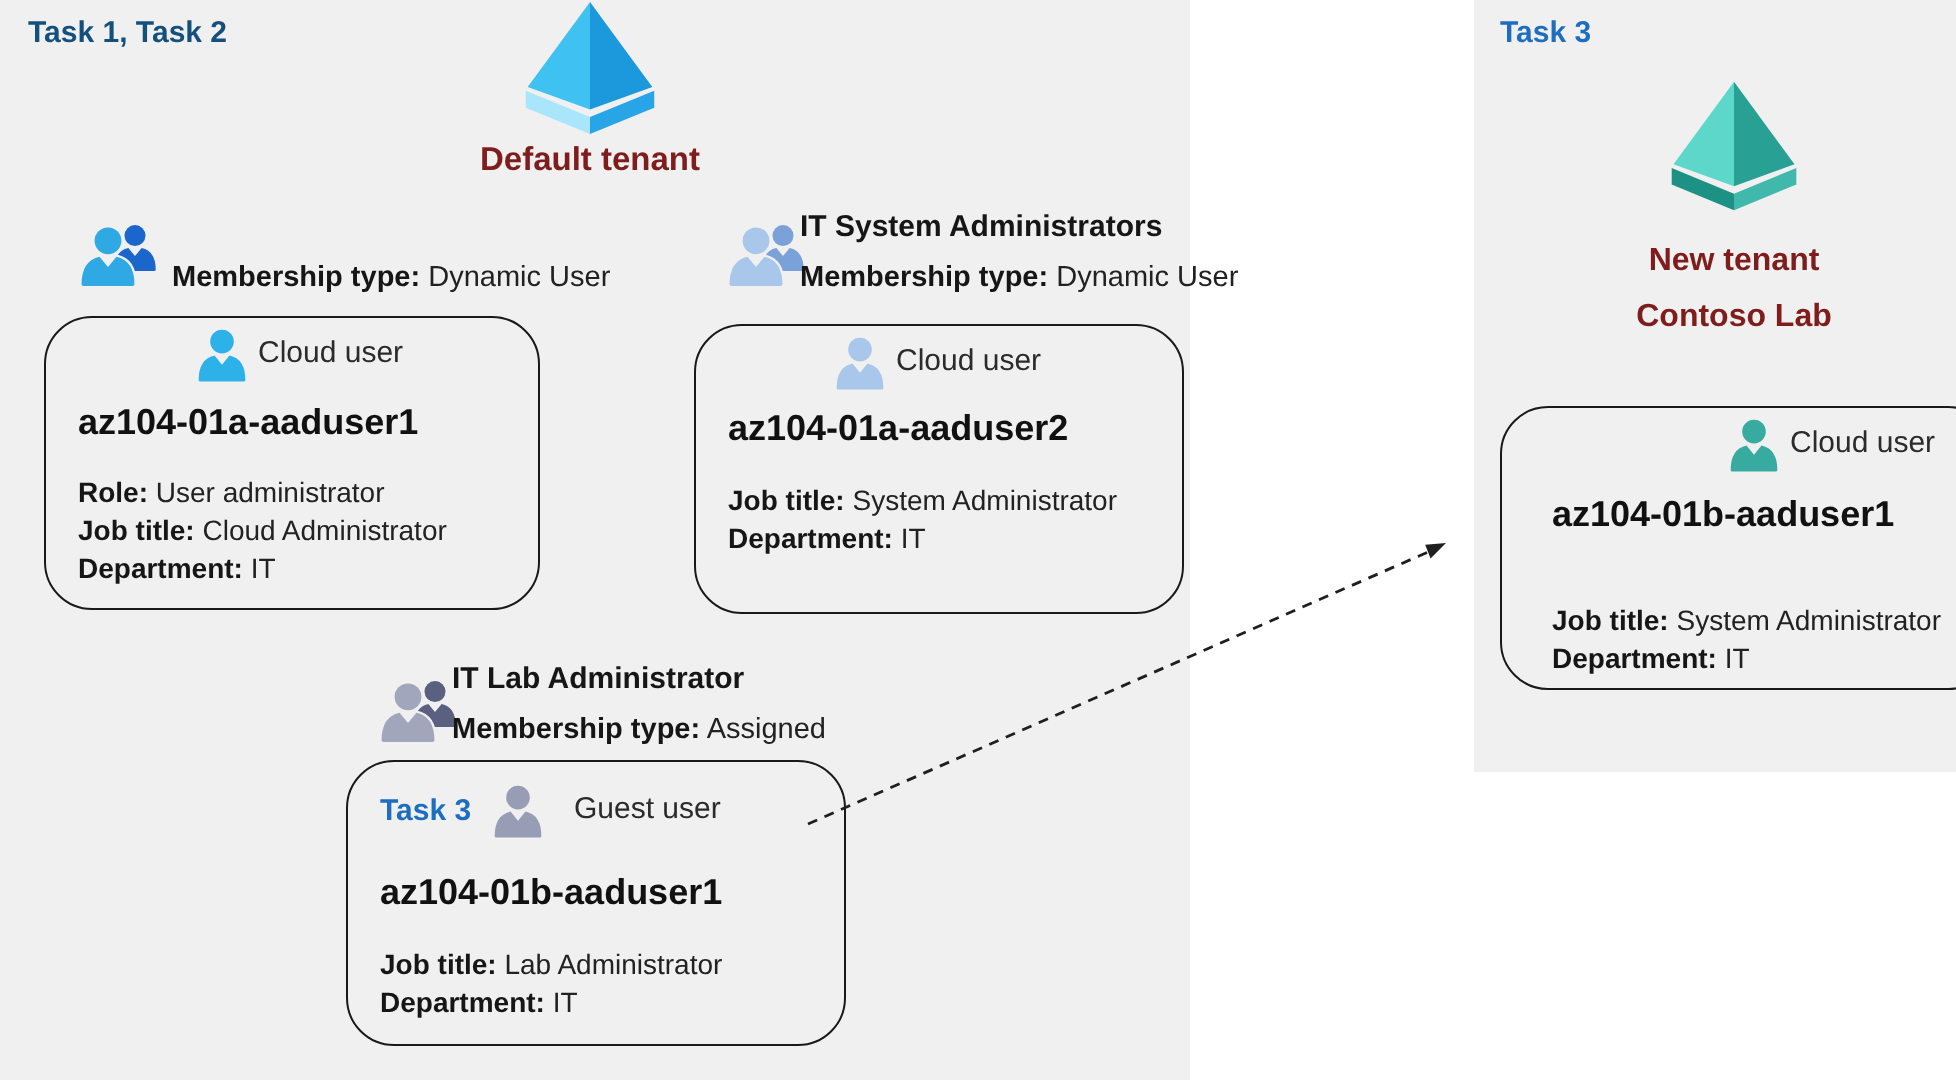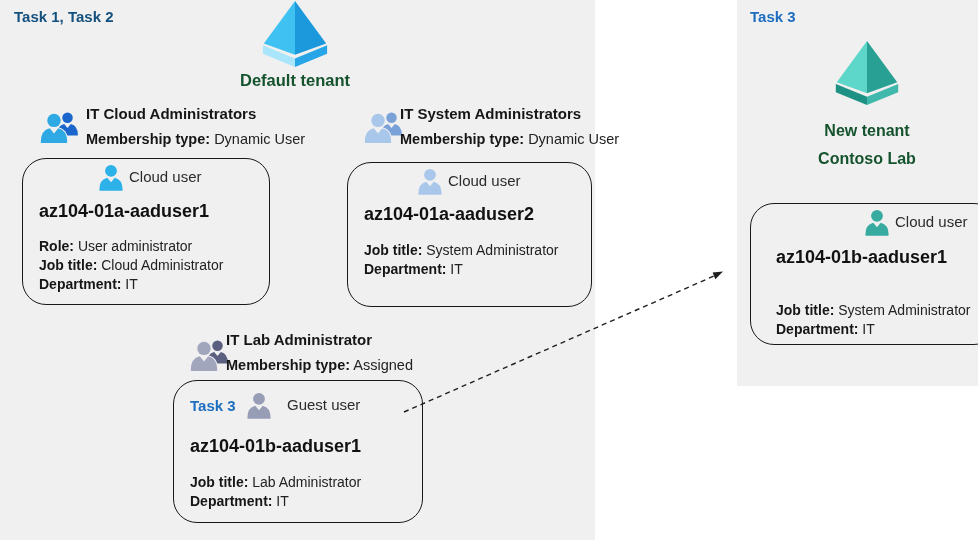--- a/index.html
+++ b/index.html
@@ -8,21 +8,21 @@
     font-family:"Liberation Sans","DejaVu Sans",sans-serif;
     color:#1f1f1f;background:#ffffff;
   }
   .panel{position:absolute;background:#f0f0f0;}
   .left-panel{left:0;top:0;width:595px;height:540px;}
   .right-panel{left:737px;top:0;width:279px;height:386px;}
   .abs{position:absolute;}
   .task-label{font-weight:bold;font-size:15px;white-space:nowrap;}
   .task-dark{color:#14507e;}
   .task-blue{color:#1d6ec0;}
-  .tenant-name{font-weight:bold;font-size:16.5px;color:#14532d;text-align:center;white-space:nowrap;}
+  .tenant-name{font-weight:bold;font-size:16.5px;color:#7f1d1d;text-align:center;white-space:nowrap;}
   .group-name{font-weight:bold;font-size:15px;color:#161616;white-space:nowrap;}
   .line{font-size:14px;line-height:19px;white-space:nowrap;color:#222;}
   .line b{color:#161616;}
   .card{
     position:absolute;border:1.3px solid #191919;border-radius:24px;
     background:transparent;box-sizing:border-box;padding-left:41px;
   }
   .user-type{font-size:15px;color:#2b2b2b;white-space:nowrap;}
   .username{font-weight:bold;font-size:18px;color:#111;white-space:nowrap;}
   svg{display:block;}
@@ -55,21 +55,20 @@
     <svg class="abs" style="left:259px;top:0" width="72" height="68" viewBox="0 0 72 72">
         <use href="#sym-tenant" style="--f1:#3fc1f2;--f2:#1c98dc;--b1:#a9e5fb;--b2:#28a5e6"></use>
       </svg>
 
     <div class="abs tenant-name" style="left:210px;top:71px;width:170px">Default tenant</div>
 
     <svg class="abs" style="left:38px;top:110px" width="44" height="34" viewBox="0 0 44 34">
       <use href="#sym-user" x="17" y="2" width="25" height="23.5" style="--body:#1a66cc"></use>
       <use href="#sym-user" x="0" y="3" width="32" height="30" style="--body:#2fa9e3;--outline:#f0f0f0"></use>
     </svg>
-    <div class="abs group-name" style="left:86px;top:105px">IT Cloud Administrators</div>
     <div class="abs line" style="left:86px;top:130px;font-size:14.5px">
       <b>Membership type:</b>
       <span>Dynamic User</span>
     </div>
 
     <div class="card" style="left:22px;top:158px;width:248px;height:147px">
       <svg class="abs" style="left:74px;top:4px" width="28" height="29" viewBox="0 0 36 34">
           <use href="#sym-user" style="--body:#2cb1e8"></use>
         </svg>
       <div class="abs user-type" style="left:106px;top:9px">Cloud user</div>

